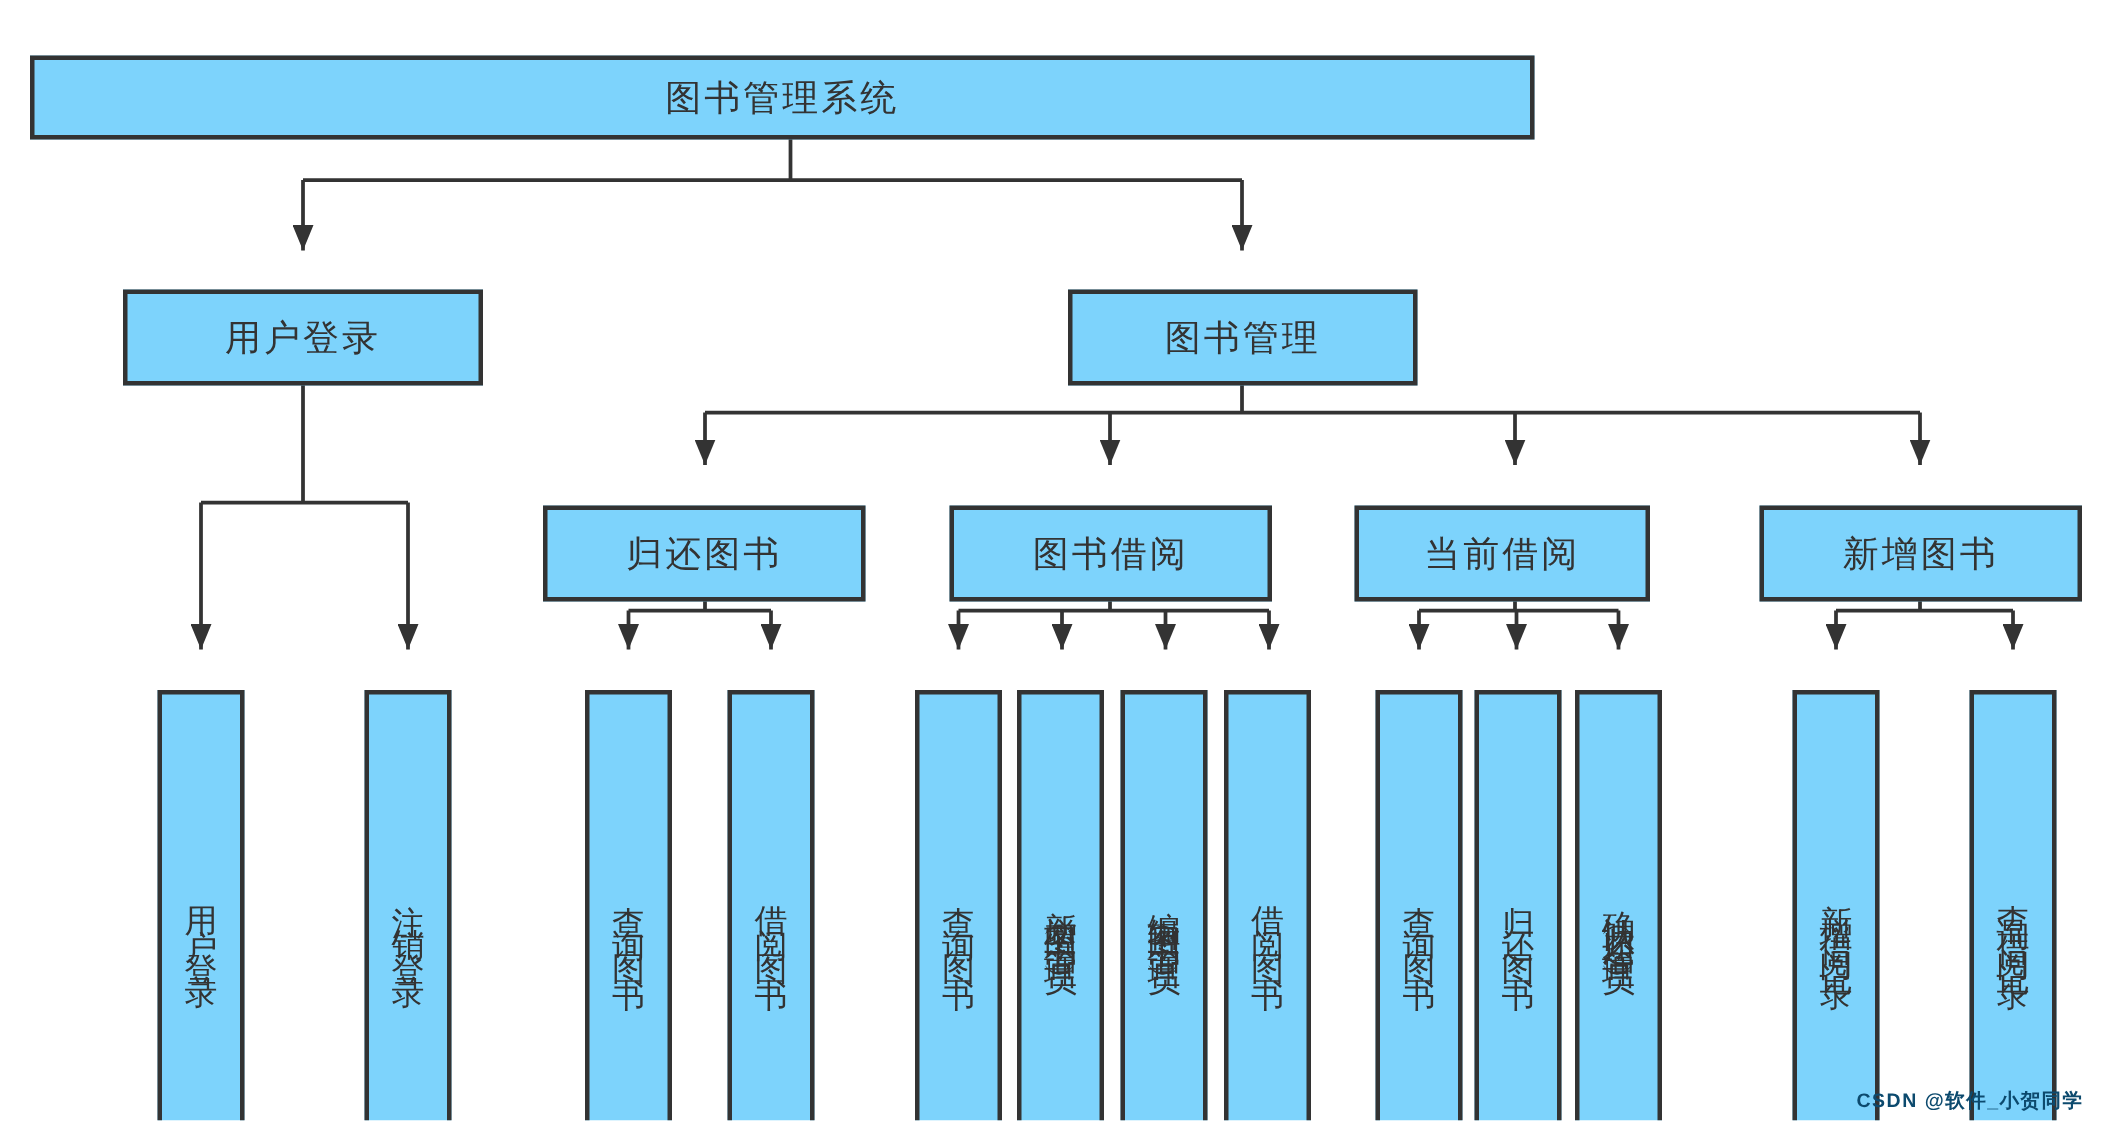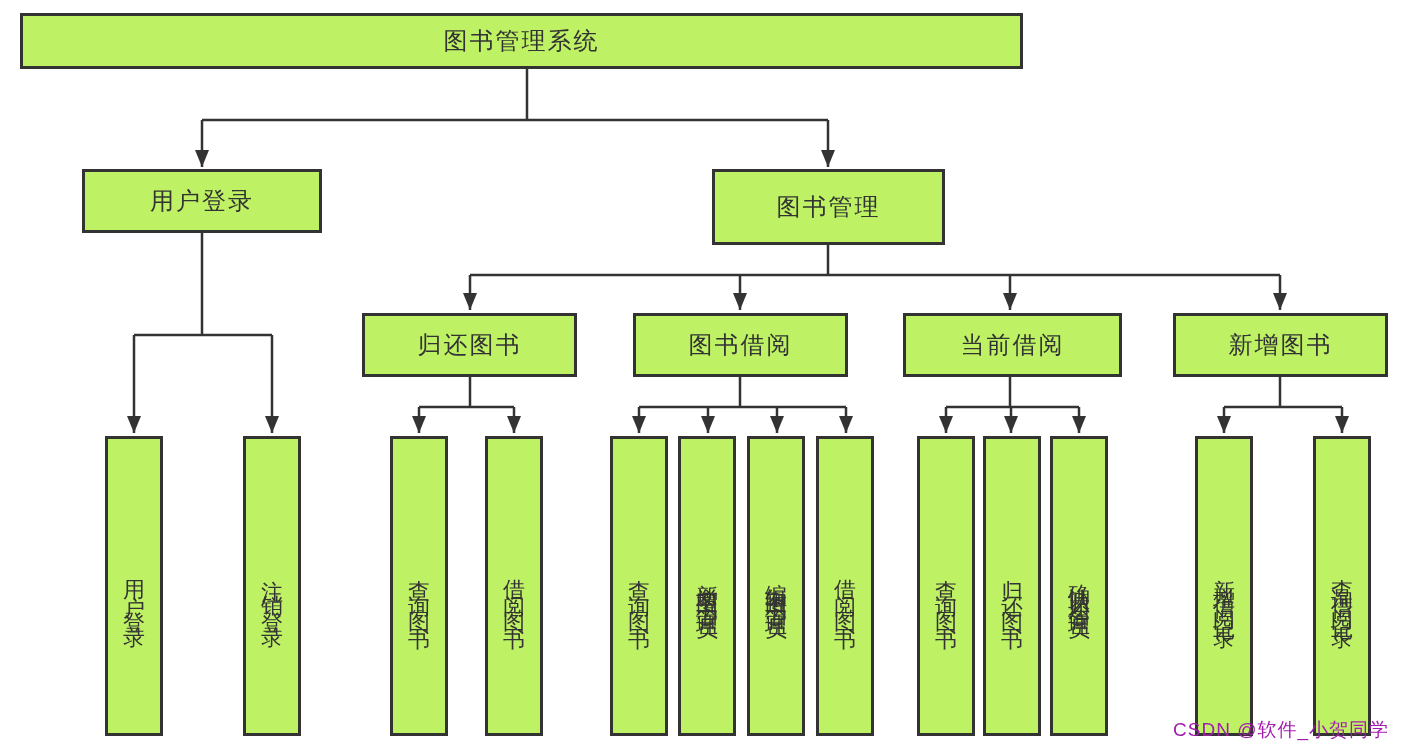--- a/index.html
+++ b/index.html
@@ -18,36 +18,37 @@
   .connectors {
     position: absolute;
     left: 0; top: 0;
     width: 1405px;
     height: 747px;
   }
   .node {
     position: absolute;
     box-sizing: border-box;
     border: 3px solid #333333;
-    background: #bef264;
+    background: #7dd3fc;
     color: #333333;
     display: flex;
     align-items: center;
     justify-content: center;
     font-size: 24px;
     letter-spacing: 2px;
     white-space: nowrap;
+    margin-top: 24px;
   }
   
   .node.root        { left: 20px;   top: 13px;  width: 1003px; height: 56px; }
   .node.l2-login    { left: 82px;   top: 169px; width: 240px;  height: 64px; }
-  .node.l2-mgmt     { left: 712px;  top: 169px; width: 233px;  height: 76px; text-align: center; }
+  .node.l2-mgmt     { left: 712px;  top: 169px; width: 233px;  height: 64px; text-align: center; }
   .node.l3-newbook  { left: 362px;  top: 313px; width: 215px;  height: 64px; }
   .node.l3-borrow   { left: 633px;  top: 313px; width: 215px;  height: 64px; text-align: center; }
-  .node.l3-current  { left: 903px;  top: 313px; width: 219px;  height: 64px; }
+  .node.l3-current  { left: 903px;  top: 313px; width: 197px;  height: 64px; }
   .node.l3-records  { left: 1173px; top: 313px; width: 215px;  height: 64px; }
   
   .leaf {
     top: 436px;
     height: 300px;
     width: 58px;
     font-size: 22px;
     letter-spacing: 0;
   }
   .leaf .vtext {
@@ -69,24 +70,25 @@
   .leaf.p8  { left: 816px;  }
   .leaf.p9  { left: 917px;  }
   .leaf.p10 { left: 983px;  }
   .leaf.p11 { left: 1050px; }
   .leaf.p12 { left: 1195px; }
   .leaf.p13 { left: 1313px; }
   .watermark {
     position: absolute;
     right: 16px;
     bottom: 4px;
-    font-size: 19px;
-    color: #a21caf;
+    font-size: 13px;
+    color: #0c4a6e;
     letter-spacing: 1px;
     pointer-events: none;
+    font-weight: bold;
   }
 </style>
 </head>
 <body>
 
 <div class="stage">
 
   <svg class="connectors" width="1405" height="747" viewBox="0 0 1405 747" xmlns="http://www.w3.org/2000/svg">
     <defs>
       <marker id="arrow" markerUnits="userSpaceOnUse" markerWidth="18" markerHeight="14" viewBox="0 0 18 14" refX="17" refY="7" orient="auto">

